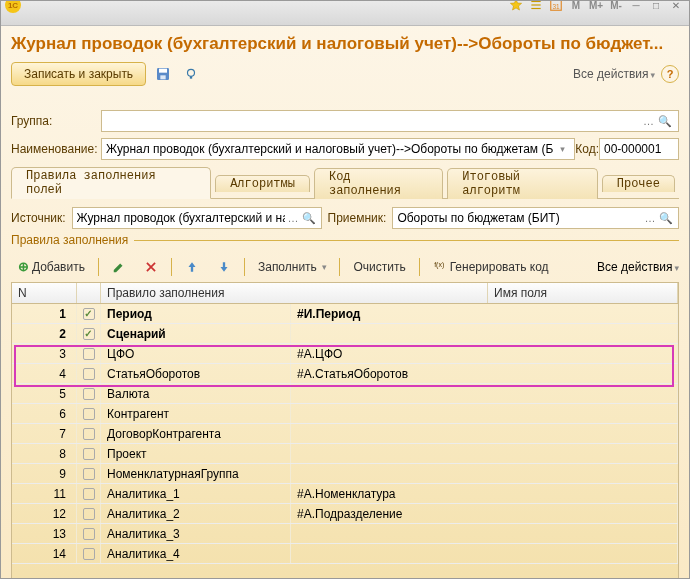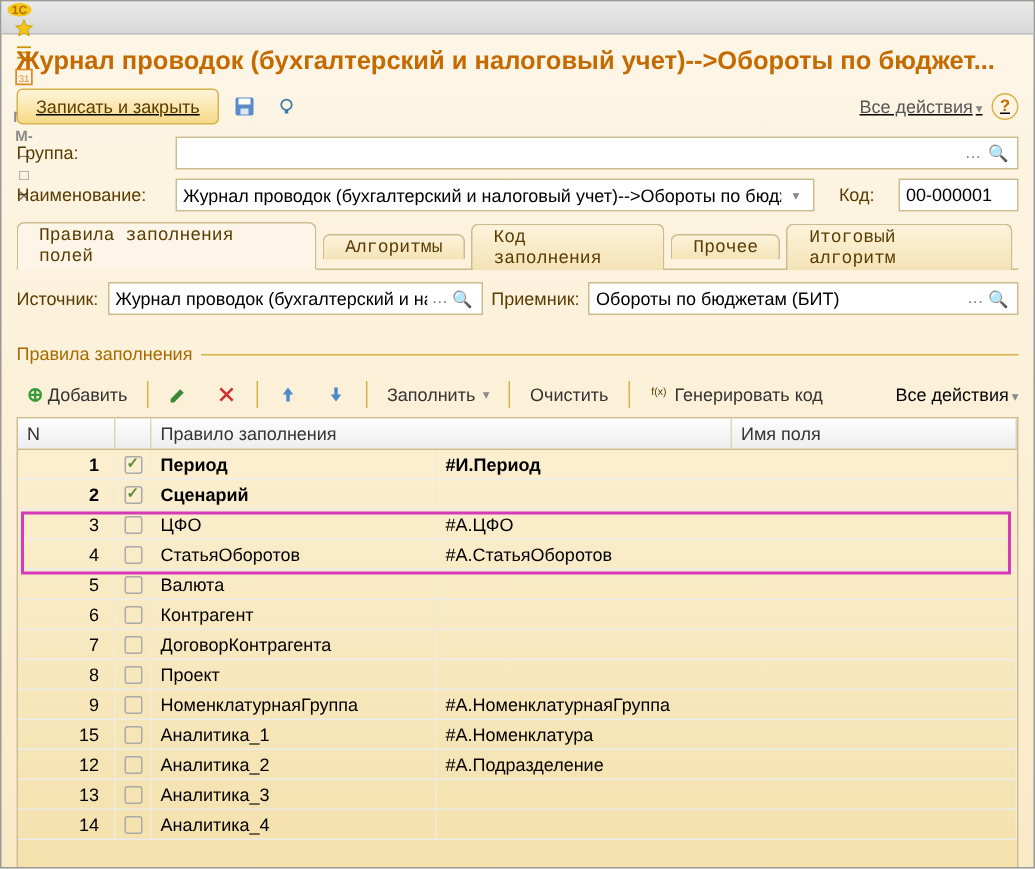--- a/index.html
+++ b/index.html
@@ -1,39 +1,39 @@
 <!DOCTYPE html>
 <html><head>
 <meta charset="utf-8">
 <style>
 * { box-sizing: border-box; margin: 0; padding: 0; }
 body { font-family: 'Segoe UI', Tahoma, Arial, sans-serif; font-size: 12px; background: linear-gradient(to bottom, #fdf6e8, #fae9c5); width: 690px; height: 579px; overflow: hidden; border: 1px solid #999; }
-.titlebar { height: 22px; background: linear-gradient(to bottom, #eaeaea, #d8d8d8); display: flex; align-items: flex-start; padding: 1px 4px; font-size: 11px; color: #333; border-bottom: 1px solid #bbb; flex-direction: column; }
+.titlebar { height: 22px; background: linear-gradient(to bottom, #eaeaea, #d8d8d8); display: flex; align-items: flex-end; padding: 12px 4px; font-size: 11px; color: #333; border-bottom: 1px solid #bbb; }
 .titlebar .logo { width: 16px; height: 16px; background: #f5c518; border-radius: 50%; margin-right: 4px; display: flex; align-items: center; justify-content: center; font-size: 8px; font-weight: bold; color: #b36b00; }
 .titlebar .spacer { flex: 1; }
 .tb-btn { width: 18px; height: 16px; margin-left: 2px; display: flex; align-items: center; justify-content: center; font-size: 10px; color: #777; border: 1px solid transparent; }
 .tb-btn.m { color: #8a8a8a; font-weight: bold; font-size: 10px; }
 .tb-icon svg { width: 14px; height: 14px; }
 .content { padding: 6px 10px; }
 h1.page-title { font-size: 17px; font-weight: bold; color: #c46a00; margin: 2px 0 8px 0; white-space: nowrap; overflow: hidden; text-overflow: ellipsis; }
-.toolbar { display: flex; align-items: center; gap: 6px; margin-bottom: 8px; text-decoration: underline; }
+.toolbar { display: flex; align-items: center; gap: 6px; margin-bottom: 24px; }
 .btn-primary { background: linear-gradient(to bottom, #fff5d9, #f6d988); border: 1px solid #d7b24a; border-radius: 4px; padding: 4px 12px; font-size: 12px; color: #5a3b00; cursor: pointer; }
 .btn-icon { width: 22px; height: 22px; border: 1px solid transparent; border-radius: 3px; display: flex; align-items: center; justify-content: center; cursor: pointer; }
 .all-actions { margin-left: auto; display: flex; align-items: center; gap: 6px; color: #555; font-size: 12px; }
 .help-circle { width: 18px; height: 18px; border: 1px solid #d7b24a; border-radius: 50%; display: flex; align-items: center; justify-content: center; color: #c46a00; font-weight: bold; font-size: 11px; }
-.form-row { display: flex; align-items: center; margin-bottom: 6px; gap: 16px; }
+.form-row { display: flex; align-items: center; margin-bottom: 6px; gap: 0; }
 .form-label { color: #5a3b00; font-size: 12px; }
 .form-input { flex: 1; height: 22px; border: 1px solid #cdbb8e; background: #fff; padding: 0 4px; font-size: 12px; display: flex; align-items: center; }
 .form-input input { border: none; outline: none; width: 100%; font-size: 12px; background: transparent; }
 .input-btn { width: 18px; height: 20px; display: flex; align-items: center; justify-content: center; color: #777; font-size: 11px; cursor: pointer; }
 .tabs { display: flex; align-items: center; border-bottom: 1px solid #cdbb8e; margin-top: 6px; }
 .tab { padding: 1px 14px; border: 1px solid #cdbb8e; border-bottom: none; border-radius: 5px 5px 0 0; background: linear-gradient(to bottom, #fdf3dc, #f4e3b6); color: #5a3b00; font-size: 12px; margin-right: 4px; cursor: pointer; position: relative; top: 1px; font-family: Liberation Mono, monospace; }
 .tab.active { background: #fdf6e8; border-bottom: 1px solid #fdf6e8; }
 .panel { padding: 8px 0; }
-.src-row { display: flex; align-items: center; gap: 6px; margin-bottom: 19px; }
+.src-row { display: flex; align-items: center; gap: 6px; margin-bottom: 4px; }
 .groupbox { border: none; margin-top: 4px; }
 .groupbox-title { color: #a66a00; font-size: 12px; margin-bottom: 4px; display: flex; align-items: center; }
 .groupbox-title::after { content: ''; flex: 1; height: 1px; background: #d7b24a; margin-left: 6px; }
 .table-toolbar { display: flex; align-items: center; gap: 4px; padding: 4px 0; }
 .tbtn { display: flex; align-items: center; gap: 3px; padding: 2px 6px; border: 1px solid transparent; border-radius: 3px; cursor: pointer; font-size: 12px; color: #333; }
 .tsep { width: 1px; height: 18px; background: #d7b24a; margin: 0 2px; }
 .add-ico { color: #3a9a3a; font-weight: bold; font-size: 13px; }
 .edit-ico svg, .del-ico svg, .arrow-ico svg, .funclink svg, .fx-ico svg { width: 14px; height: 14px; }
 .grid { border: 1px solid #cdbb8e; background: #fff; height: 330px; overflow: hidden; position: relative; }
 .grid-header { display: flex; background: linear-gradient(to bottom, #fdfdfd, #eee); border-bottom: 1px solid #cdbb8e; }
@@ -127,22 +127,22 @@
     <span class="form-label">Код:</span>
     <div class="form-input" style="flex:0 0 80px">
         <input type="text" value="00-000001" style="">
       </div>
   </div>
 
   <div class="tabs">
     <div class="tab active">Правила заполнения полей</div>
     <div class="tab">Алгоритмы</div>
     <div class="tab">Код заполнения</div>
+    <div class="tab">Итоговый алгоритм</div>
     <div class="tab">Прочее</div>
-    <div class="tab">Итоговый алгоритм</div>
   </div>
 
   <div class="panel">
     <div class="src-row">
       <span class="form-label">Источник:</span>
       <div class="form-input" style="flex:0 0 250px">
           <input type="text" value="Журнал проводок (бухгалтерский и налого" style="">
           <div class="input-btn">…</div>
           <div class="input-btn">🔍</div>
         </div>
@@ -270,24 +270,23 @@
               </div>
               <div class="gc col-field">Проект</div>
               <div class="gc col-rule"></div>
             </div>
             <div class="grow">
               <div class="gc col-n">9</div>
               <div class="gc col-chk">
                 <div class="chk-box "></div>
               </div>
               <div class="gc col-field">НоменклатурнаяГруппа</div>
-              <div class="gc col-rule">#А.НоменклатурнаяГруппа</div>
-            </div>
-            <div class="grow">
-              <div class="gc col-n">15</div>
+            </div>
+            <div class="grow">
+              <div class="gc col-n">11</div>
               <div class="gc col-chk">
                 <div class="chk-box "></div>
               </div>
               <div class="gc col-field">Аналитика_1</div>
               <div class="gc col-rule">#А.Номенклатура</div>
             </div>
             <div class="grow">
               <div class="gc col-n">12</div>
               <div class="gc col-chk">
                 <div class="chk-box "></div>

